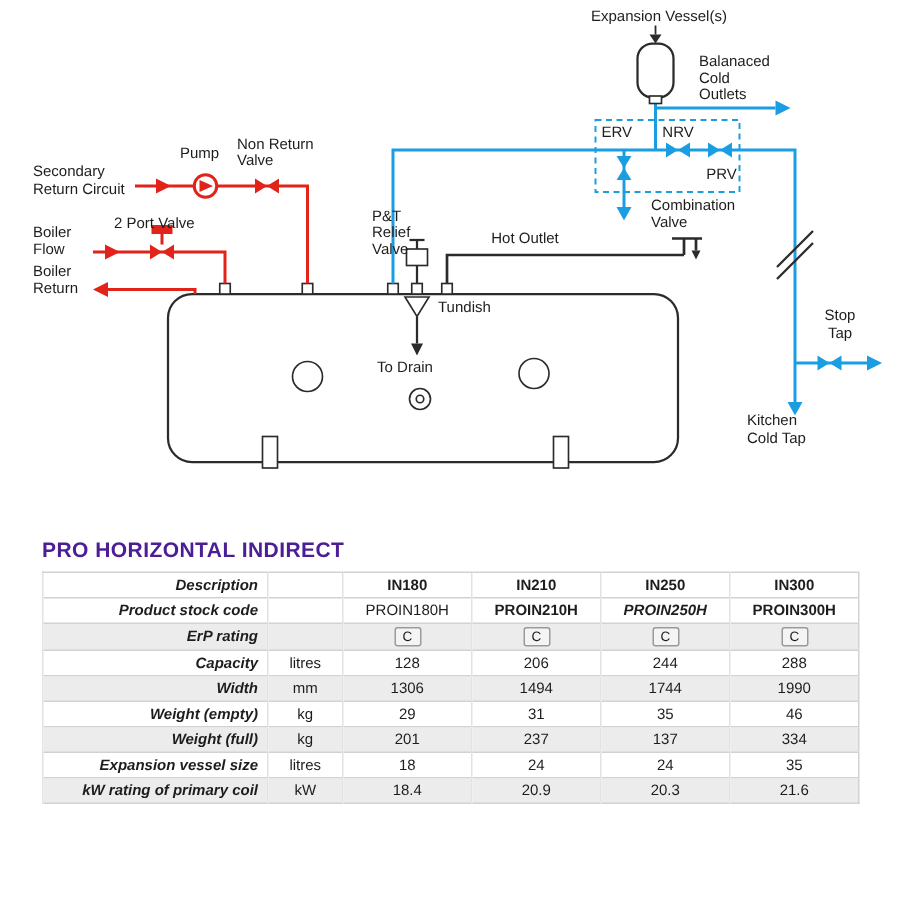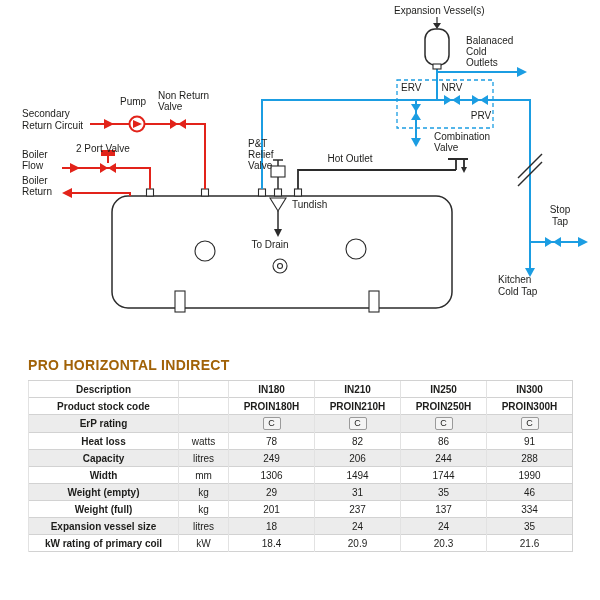--- a/index.html
+++ b/index.html
@@ -9,27 +9,27 @@
   .outline{fill:#ffffff;stroke:#2b2b2b;stroke-width:1.5;}
   .thin{fill:#ffffff;stroke:#2b2b2b;stroke-width:1.1;}
   .pipe-hot{stroke:#e2231a;stroke-width:2;fill:none;}
   .pipe-cold{stroke:#1b9de2;stroke-width:2;fill:none;}
   .pipe-blk{stroke:#2b2b2b;stroke-width:1.8;fill:none;}
   .fill-hot{fill:#e2231a;stroke:none;}
   .fill-cold{fill:#1b9de2;stroke:none;}
   .fill-blk{fill:#2b2b2b;stroke:none;}
   .dashedbox{fill:none;stroke:#1b9de2;stroke-width:1.3;stroke-dasharray:4 3;}
   h2[data-name="section-title"]{margin:13px 0 0 28px;font-size:14px;font-weight:bold;
-    letter-spacing:.3px;color:#a16207;}
+    letter-spacing:.3px;color:#4c1d95;}
   table[data-name="spec-table"]{border-collapse:collapse;width:544px;margin:7px 28px 0 28px;
     font-size:10px;border:1px solid #d2d2d2;table-layout:fixed;}
   table[data-name="spec-table"] th,
   table[data-name="spec-table"] td{border-top:1px solid #d2d2d2;border-left:1px solid #e2e2e2;
     padding:2px 6px;text-align:center;height:12px;white-space:nowrap;overflow:hidden;}
-  table[data-name="spec-table"] .desc{text-align:center;font-weight:bold;}
+  table[data-name="spec-table"] .desc{text-align:right;font-weight:bold;font-style:italic;}
   table[data-name="spec-table"] thead th{font-weight:bold;background:#ffffff;}
   table[data-name="spec-table"] tbody tr:nth-child(even){background:#ececec;}
   col.c-desc{width:150px;} col.c-unit{width:50px;} col.c-val{width:86px;}
   .erp-badge{display:inline-block;min-width:10px;padding:0 3px;border:1px solid #9a9a9a;
     border-radius:2px;background:#f4f4f4;font-size:9px;line-height:11px;}
 </style>
 </head>
 <body>
 
 <div class="sheet" data-name="datasheet-page">
@@ -171,45 +171,37 @@
           <th data-name="column-header">IN180</th>
           <th data-name="column-header">IN210</th>
           <th data-name="column-header">IN250</th>
           <th data-name="column-header">IN300</th>
         </tr>
     </thead>
     <tbody data-name="spec-table-body">
         <tr data-name="table-row">
           <td class="desc" data-name="row-label">Product stock code</td>
           <td class="unit" data-name="row-unit"></td>
-          <td data-name="row-value" style="font-weight: bold; margin-left: 34px;">PROIN180H</td>
+          <td data-name="row-value" style="font-weight: normal; margin-left: 34px;">PROIN180H</td>
           <td data-name="row-value" style="font-weight: bold;">PROIN210H</td>
-          <td data-name="row-value" style="font-weight: bold;">PROIN250H</td>
+          <td data-name="row-value" style="font-weight: bold; font-style: italic;">PROIN250H</td>
           <td data-name="row-value" style="font-weight: bold;">PROIN300H</td>
         </tr>
         <tr data-name="table-row">
           <td class="desc" data-name="row-label">ErP rating</td>
           <td class="unit" data-name="row-unit"></td>
           <td data-name="row-value"><span class="erp-badge" data-name="erp-rating-badge">C</span></td>
           <td data-name="row-value"><span class="erp-badge" data-name="erp-rating-badge">C</span></td>
           <td data-name="row-value"><span class="erp-badge" data-name="erp-rating-badge">C</span></td>
           <td data-name="row-value"><span class="erp-badge" data-name="erp-rating-badge">C</span></td>
         </tr>
         <tr data-name="table-row">
-          <td class="desc" data-name="row-label">Heat loss</td>
-          <td class="unit" data-name="row-unit">watts</td>
-          <td data-name="row-value">78</td>
-          <td data-name="row-value">82</td>
-          <td data-name="row-value">86</td>
-          <td data-name="row-value">91</td>
-        </tr>
-        <tr data-name="table-row">
           <td class="desc" data-name="row-label">Capacity</td>
           <td class="unit" data-name="row-unit">litres</td>
-          <td data-name="row-value">249</td>
+          <td data-name="row-value">128</td>
           <td data-name="row-value">206</td>
           <td data-name="row-value">244</td>
           <td data-name="row-value">288</td>
         </tr>
         <tr data-name="table-row">
           <td class="desc" data-name="row-label">Width</td>
           <td class="unit" data-name="row-unit">mm</td>
           <td data-name="row-value">1306</td>
           <td data-name="row-value">1494</td>
           <td data-name="row-value">1744</td>

